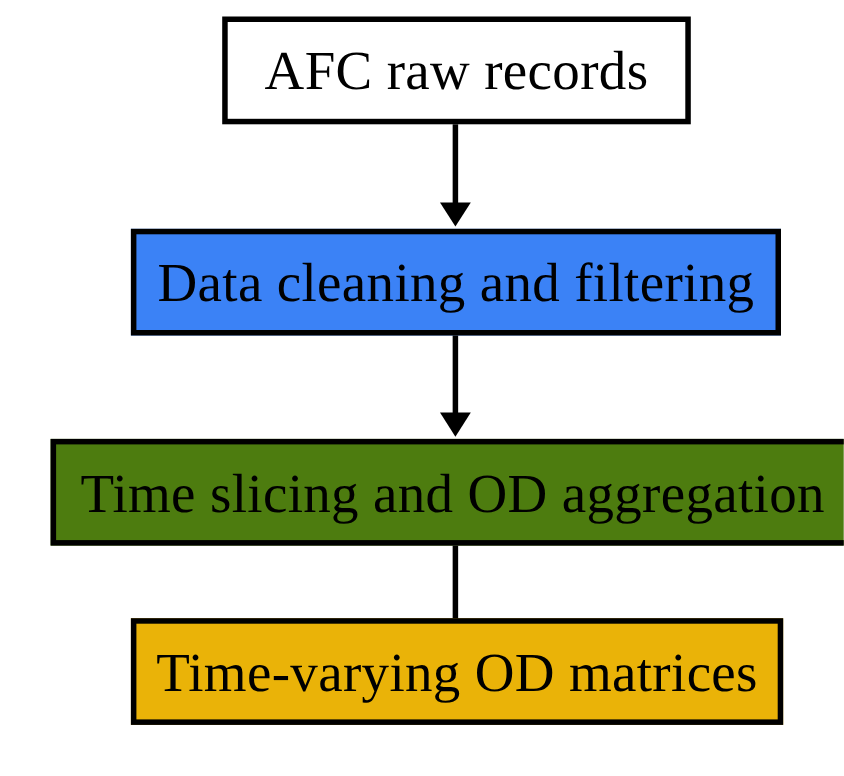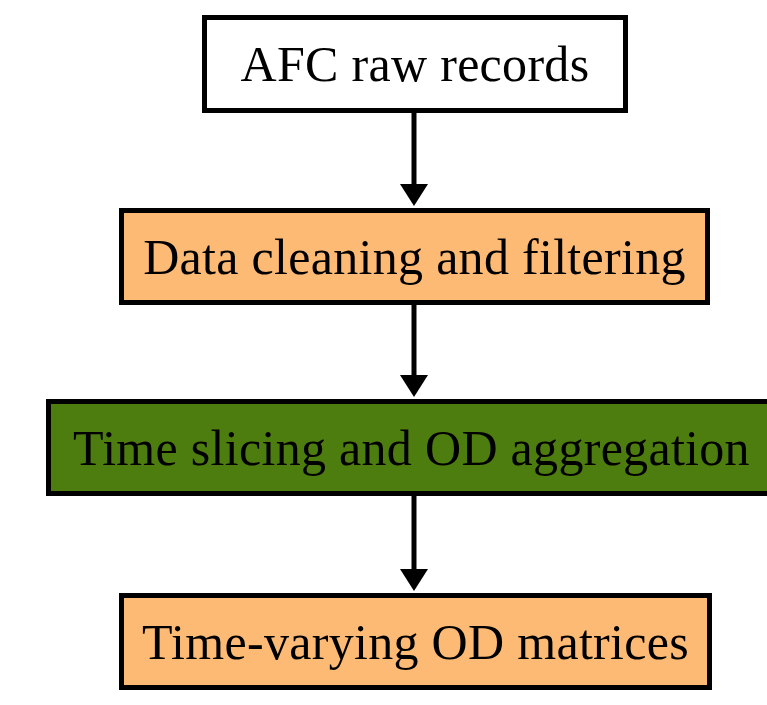--- a/index.html
+++ b/index.html
@@ -51,21 +51,21 @@
     <span class="node-label" style="font-size: 50px; color: rgb(0, 0, 0);">AFC raw records</span>
   </div>
 
   <div class="connector" id="edge-0" style="left: 366px; top: 113px; width: 40px; height: 93px;">
     <svg width="40" height="93" viewBox="0 0 40 93" aria-hidden="true">
       <line class="edge-line" x1="20" y1="0" x2="20" y2="72" stroke="#000000" stroke-width="5"></line>
       <polygon class="edge-head" points="6,71 34,71 20,93" fill="#000000"></polygon>
     </svg>
   </div>
 
-  <div class="node" id="node-1" style="left: 91px; top: 208px; width: 591px; height: 97px; border-width: 5px; border-color: rgb(0, 0, 0); background: #fdba74;">
+  <div class="node" id="node-1" style="left: 91px; top: 208px; width: 591px; height: 97px; border-width: 5px; border-color: rgb(0, 0, 0); background: #3b82f6;">
     <span class="node-label" style="font-size: 50px; color: rgb(0, 0, 0);">Data cleaning and filtering</span>
   </div>
 
   <div class="connector" id="edge-1" style="left: 366px; top: 305px; width: 40px; height: 92px;">
     <svg width="40" height="92" viewBox="0 0 40 92" aria-hidden="true">
       <line class="edge-line" x1="20" y1="0" x2="20" y2="71" stroke="#000000" stroke-width="5"></line>
       <polygon class="edge-head" points="6,70 34,70 20,92" fill="#000000"></polygon>
     </svg>
   </div>
 
@@ -73,17 +73,17 @@
     <span class="node-label" style="font-size: 50px; color: rgb(0, 0, 0);">Time slicing and OD aggregation</span>
   </div>
 
   <div class="connector" id="edge-2" style="left: 366px; top: 496px; width: 40px; height: 95px;">
     <svg width="40" height="95" viewBox="0 0 40 95" aria-hidden="true">
       <line class="edge-line" x1="20" y1="0" x2="20" y2="74" stroke="#000000" stroke-width="5"></line>
       <polygon class="edge-head" points="6,73 34,73 20,95" fill="#000000"></polygon>
     </svg>
   </div>
 
-  <div class="node" id="node-3" style="left: 91px; top: 593px; width: 593px; height: 97px; border-width: 5px; border-color: rgb(0, 0, 0); background: #fdba74;">
+  <div class="node" id="node-3" style="left: 91px; top: 562px; width: 593px; height: 97px; border-width: 5px; border-color: rgb(0, 0, 0); background: #eab308;">
     <span class="node-label" style="font-size: 50px; color: rgb(0, 0, 0);">Time-varying OD matrices</span>
   </div>
 
 </div>
 
 </body></html>

